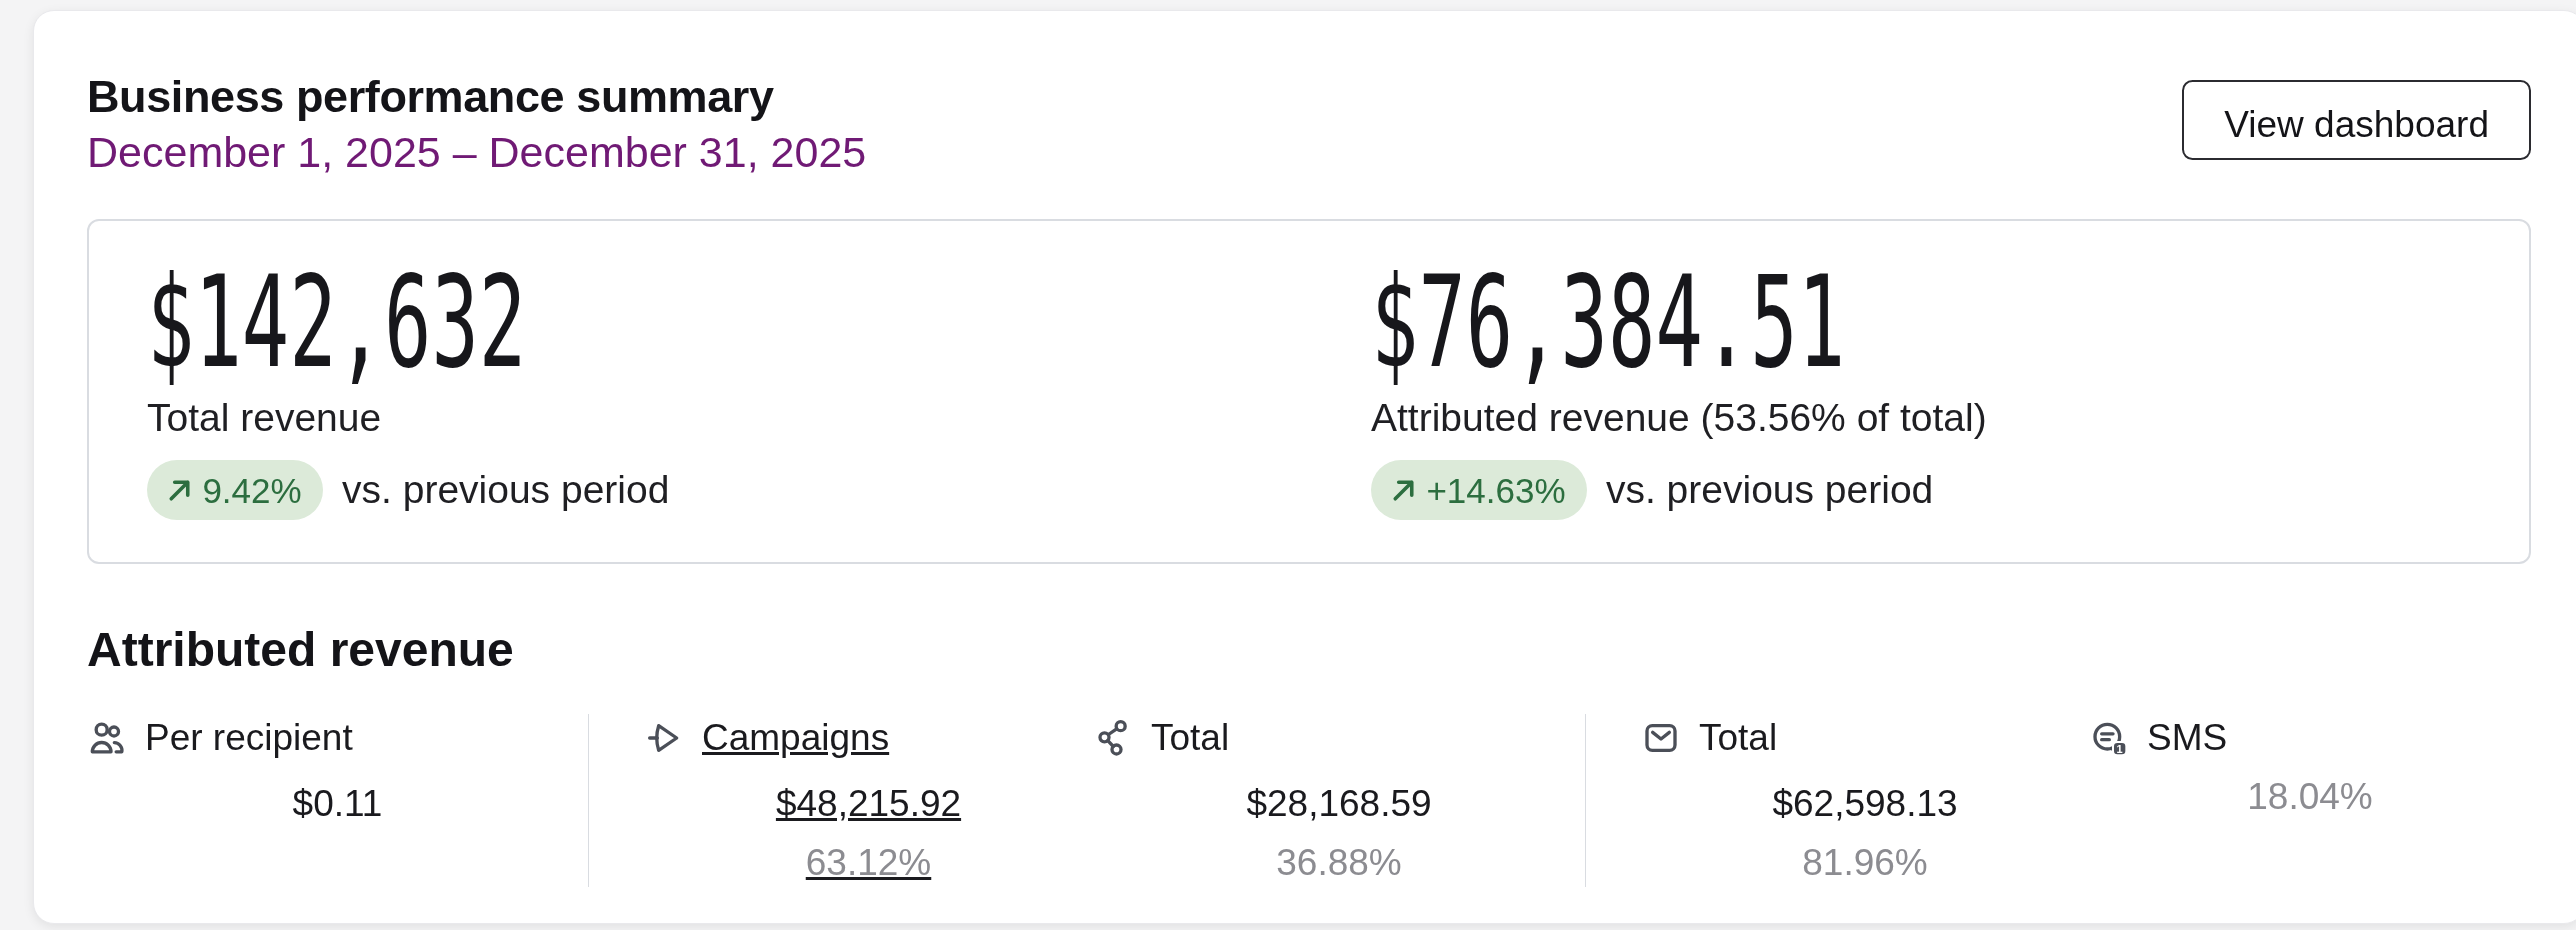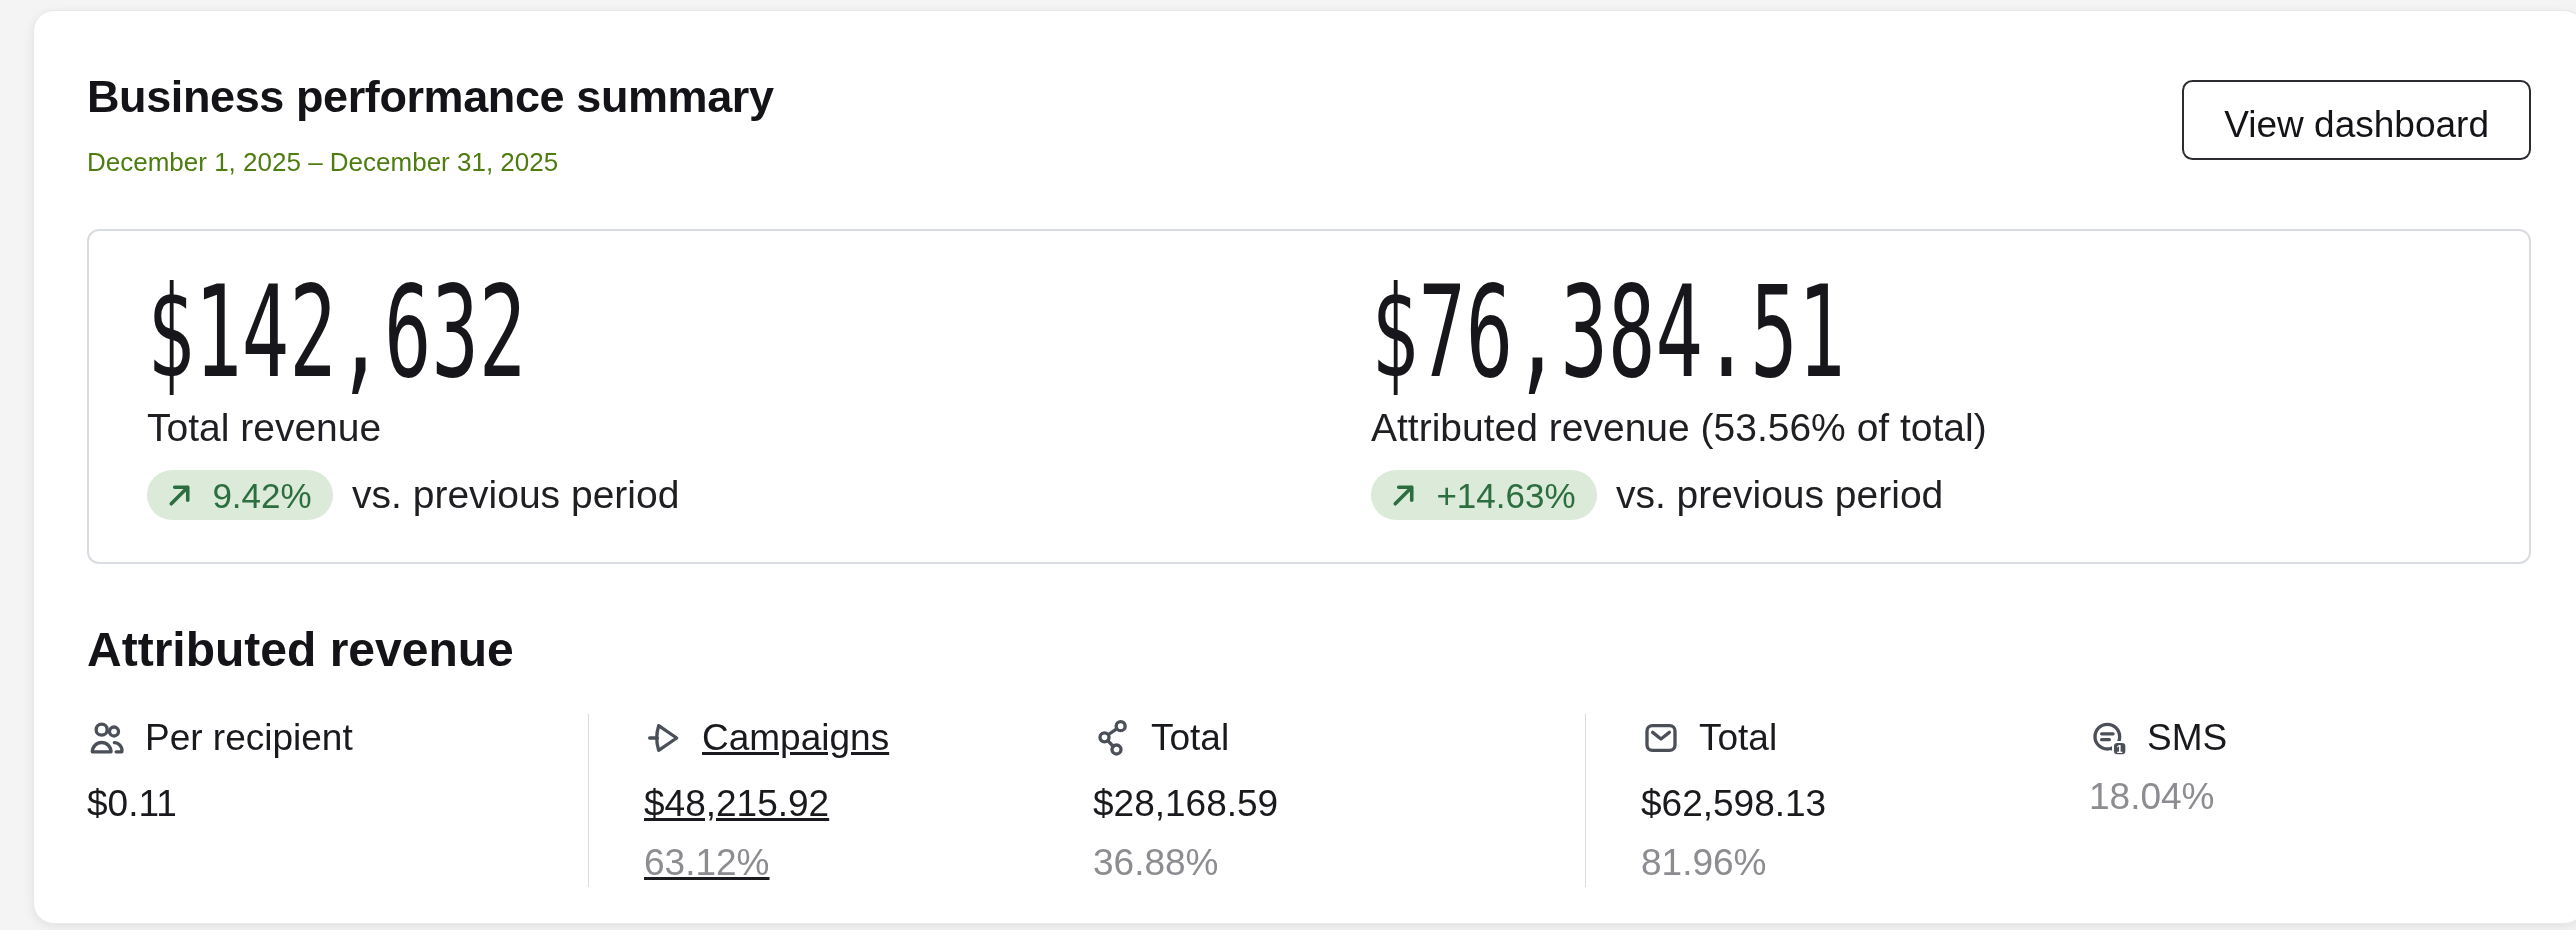--- a/index.html
+++ b/index.html
@@ -18,21 +18,21 @@
     position:absolute;left:33px;top:10.4px;width:2552px;height:914px;
     background:var(--card-bg);
     border:0.7px solid #e9e9ec;
     border-radius:21px;
     box-shadow:0 3px 10.4px rgba(0,0,0,0.08);
   }
   .card-inner{padding:58px 53px 0 53px;}
   
   .header-row{display:flex;justify-content:space-between;align-items:flex-start;}
   .page-title{font-size:45px;font-weight:600;line-height:56px;color:#141418;letter-spacing:-0.4px;}
-  .date-range{font-size:26px;font-weight:400;line-height:48px;margin-top:13px;color:#4d7c0f;}
+  .date-range{font-size:43px;font-weight:400;line-height:48px;margin-top:3px;color:#701a75;}
   .btn-outline{
     margin-top:10.4px;
     background:#fff;border:2.2px solid #2b2b30;border-radius:10.4px;
     font-family:"Liberation Sans",sans-serif;
     font-size:37px;font-weight:500;color:#141418;
     padding:0 40px;height:80px;line-height:85px;
     cursor:pointer;white-space:nowrap;
   }
   
   .stats-card{
@@ -47,31 +47,31 @@
   .stat-attributed{flex:1;}
   .stat-value{
     font-family:"DejaVu Sans Mono",monospace;
     font-size:127px;line-height:131px;font-weight:400;
     color:#17171b;white-space:nowrap;
   }
   .stat-value>span{display:inline-block;transform:scaleX(0.62);transform-origin:left center;}
   .stat-label{font-size:39px;line-height:48px;margin-top:6px;color:#1f1f23;}
   .stat-compare{display:flex;align-items:center;margin-top:18px;gap:19.4px;}
   .badge{
-    display:inline-flex;align-items:center;gap:16px;
+    display:inline-flex;align-items:center;gap:6px;
     background:var(--badge-bg);border-radius:45px;
-    padding:7.5px 21px 7.5px 16.4px;height:50px;
+    padding:7.5px 21px 7.5px 16.4px;height:60px;
   }
   .badge .pct{font-size:35px;line-height:1;color:var(--badge-green);font-weight:400;}
   .badge svg{display:block;}
   .vs-text{font-size:39px;color:#1f1f23;}
   
   .section-heading{margin-top:60px;font-size:48px;line-height:51px;font-weight:700;color:#141418;}
   .metrics-row{display:flex;margin-top:39px;align-items:stretch;}
-  .metric{min-width:0;}
+  .metric{min-width:0;text-align:center;}
   .metric-1{width:502px;border-right:1.5px solid var(--border-light);}
   .metric-2{width:504px;padding-left:55px;text-decoration:underline;}
   .metric-3{width:493px;border-right:1.5px solid var(--border-light);}
   .metric-4{width:503px;padding-left:55px;}
   .metric-5{flex:1;}
   .metric-head{display:flex;align-items:center;gap:18px;height:48px;}
   .metric-head svg{display:block;flex:none;}
   .metric-name{font-size:37px;line-height:48px;color:#1a1a1e;white-space:nowrap;}
   .metric-value{margin-top:18px;font-size:37px;line-height:48px;color:#1a1a1e;white-space:nowrap;}
   .metric-percent{margin-top:10.4px;font-size:37px;line-height:48px;color:var(--text-gray);min-height:48px;white-space:nowrap;}

